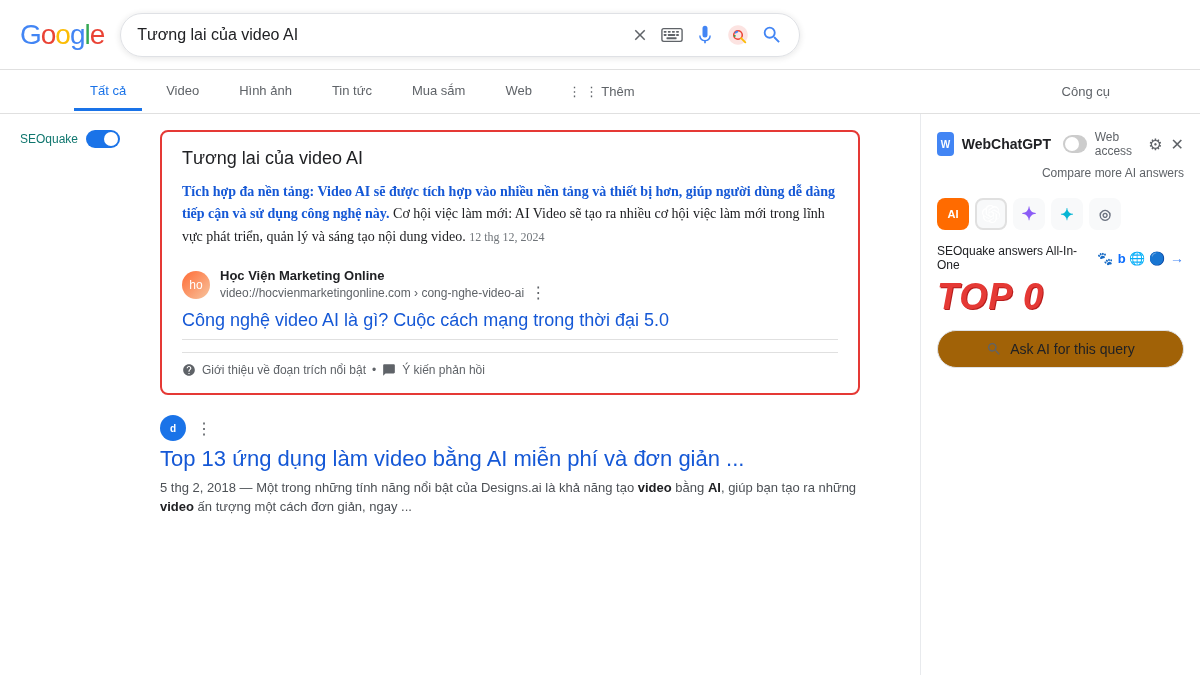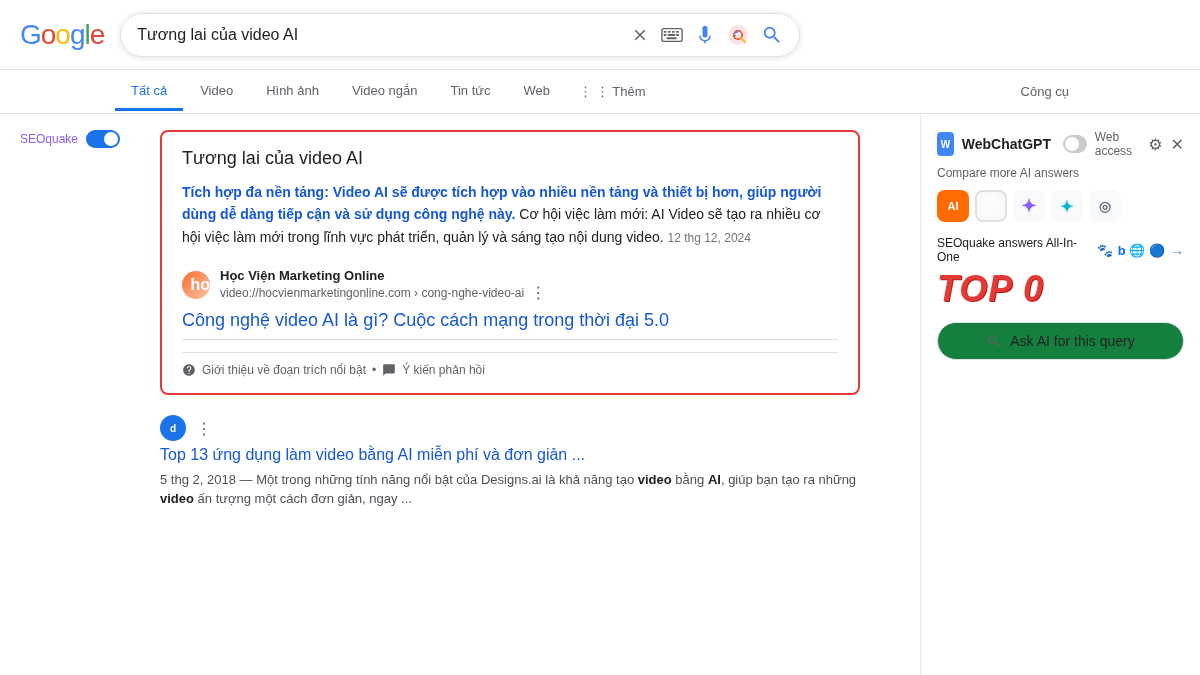--- a/index.html
+++ b/index.html
@@ -76,24 +76,24 @@
     }
 
     .mic-icon { color: #4285F4; }
     .lens-icon { color: #EA4335; }
     .search-icon-btn { color: #4285F4; font-size: 22px; }
 
     
     .nav-tabs {
       display: flex;
       align-items: center;
-      padding: 0 115px;
+      padding: 0 74px;
       border-bottom: 1px solid #e0e0e0;
       height: 44px;
-      gap: 1px;
+      gap: 8px;
     }
 
     .nav-tab {
       padding: 10px 16px;
       font-size: 13px;
       color: #5f6368;
       cursor: pointer;
       border-bottom: 3px solid transparent;
       white-space: nowrap;
       text-decoration: none;
@@ -133,21 +133,21 @@
       width: 140px;
       padding: 16px 20px;
       flex-shrink: 0;
     }
 
     .seoquake-toggle {
       display: flex;
       align-items: center;
       gap: 8px;
       font-size: 12px;
-      color: #8b5cf6;
+      color: #0f766e;
     }
 
     .toggle-switch {
       width: 34px;
       height: 18px;
       background: #1a73e8;
       border-radius: 9px;
       position: relative;
       cursor: pointer;
     }
@@ -183,20 +183,21 @@
       font-weight: normal;
       color: #202124;
       margin-bottom: 12px;
     }
 
     .snippet-body {
       font-size: 14px;
       line-height: 1.6;
       color: #202124;
       margin-bottom: 8px;
+      font-family: Liberation Serif, serif;
     }
 
     .snippet-bold-blue {
       color: #1558d6;
       font-weight: bold;
     }
 
     .snippet-date {
       color: #70757a;
       font-size: 12px;
@@ -210,24 +211,24 @@
       padding-top: 8px;
     }
 
     .source-favicon {
       width: 28px;
       height: 28px;
       background: linear-gradient(135deg, #ff6b35, #f7c59f);
       border-radius: 50%;
       display: flex;
       align-items: center;
-      justify-content: flex-end;
-      font-size: 16px;
+      justify-content: center;
+      font-size: 12px;
       color: white;
-      font-weight: bold;
+      font-weight: normal;
       flex-shrink: 0;
     }
 
     .source-info {
       flex: 1;
     }
 
     .source-name {
       font-size: 13px;
       font-weight: 700;
@@ -297,21 +298,21 @@
 
     .result-url {
       font-size: 12px;
       color: #5f6368;
       display: flex;
       align-items: center;
       gap: 6px;
     }
 
     .result-title {
-      font-size: 16px;
+      font-size: 22px;
       color: #1558d6;
       text-decoration: none;
       display: block;
       margin: 4px 0;
       line-height: 1.3;
     }
 
     .result-snippet {
       font-size: 13px;
       color: #4d5156;
@@ -388,21 +389,22 @@
 
     .webchat-close {
       color: #5f6368;
       cursor: pointer;
       font-size: 16px;
     }
 
     .compare-label {
       font-size: 12px;
       color: #5f6368;
-      margin-bottom: 10px;
+      margin-bottom: 18px;
+      text-align: right;
     }
 
     .ai-icons {
       display: flex;
       align-items: center;
       gap: 6px;
       margin-bottom: 14px;
     }
 
     .ai-icon {
@@ -450,21 +452,21 @@
 
     .ask-ai-btn {
       display: flex;
       align-items: center;
       justify-content: center;
       gap: 8px;
       width: 100%;
       padding: 10px;
       border: 1px solid #dfe1e5;
       border-radius: 24px;
-      background: #15803d;
+      background: #a16207;
       color: #202124;
       font-size: 14px;
       cursor: pointer;
     }
 
     
     .three-dots {
       color: #5f6368;
       font-size: 16px;
       cursor: pointer;
@@ -531,22 +533,22 @@
         </svg>
       </button>
     </div>
   </div>
 </div>
 
 <div class="nav-tabs">
   <a class="nav-tab active">Tất cả</a>
   <a class="nav-tab">Video</a>
   <a class="nav-tab">Hình ảnh</a>
-  <a class="nav-tab">Video ngắn</a>
   <a class="nav-tab">Tin tức</a>
+  <a class="nav-tab">Mua sắm</a>
   <a class="nav-tab">Web</a>
   <div class="nav-more">
     <span>⋮</span>
     <span>⋮ Thêm</span>
   </div>
   <div class="tools-btn">Công cụ</div>
 </div>
 
 <div class="main-layout">
 

